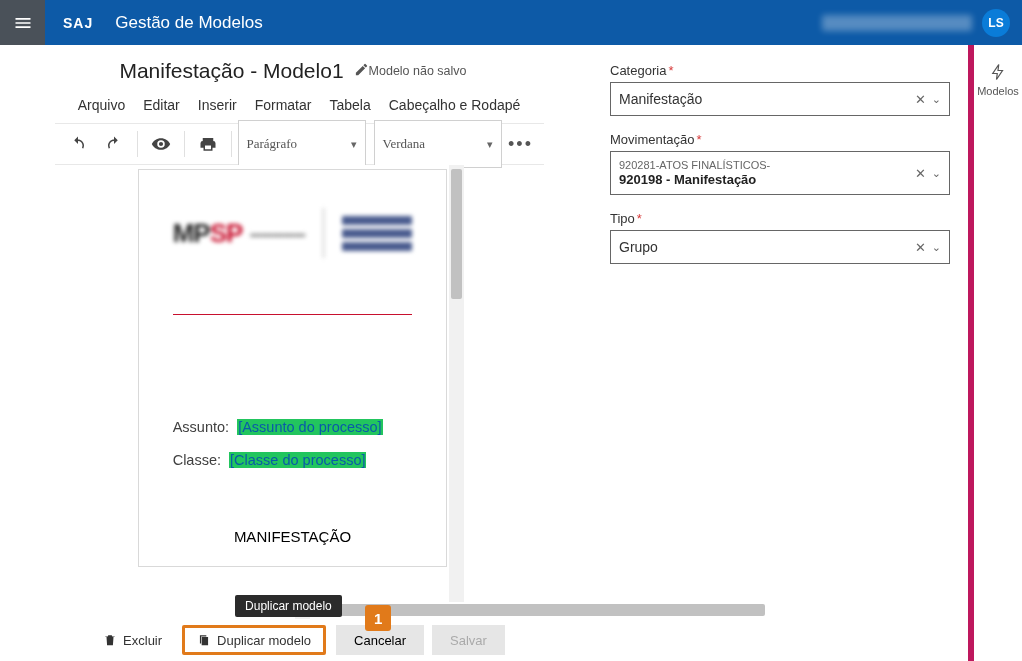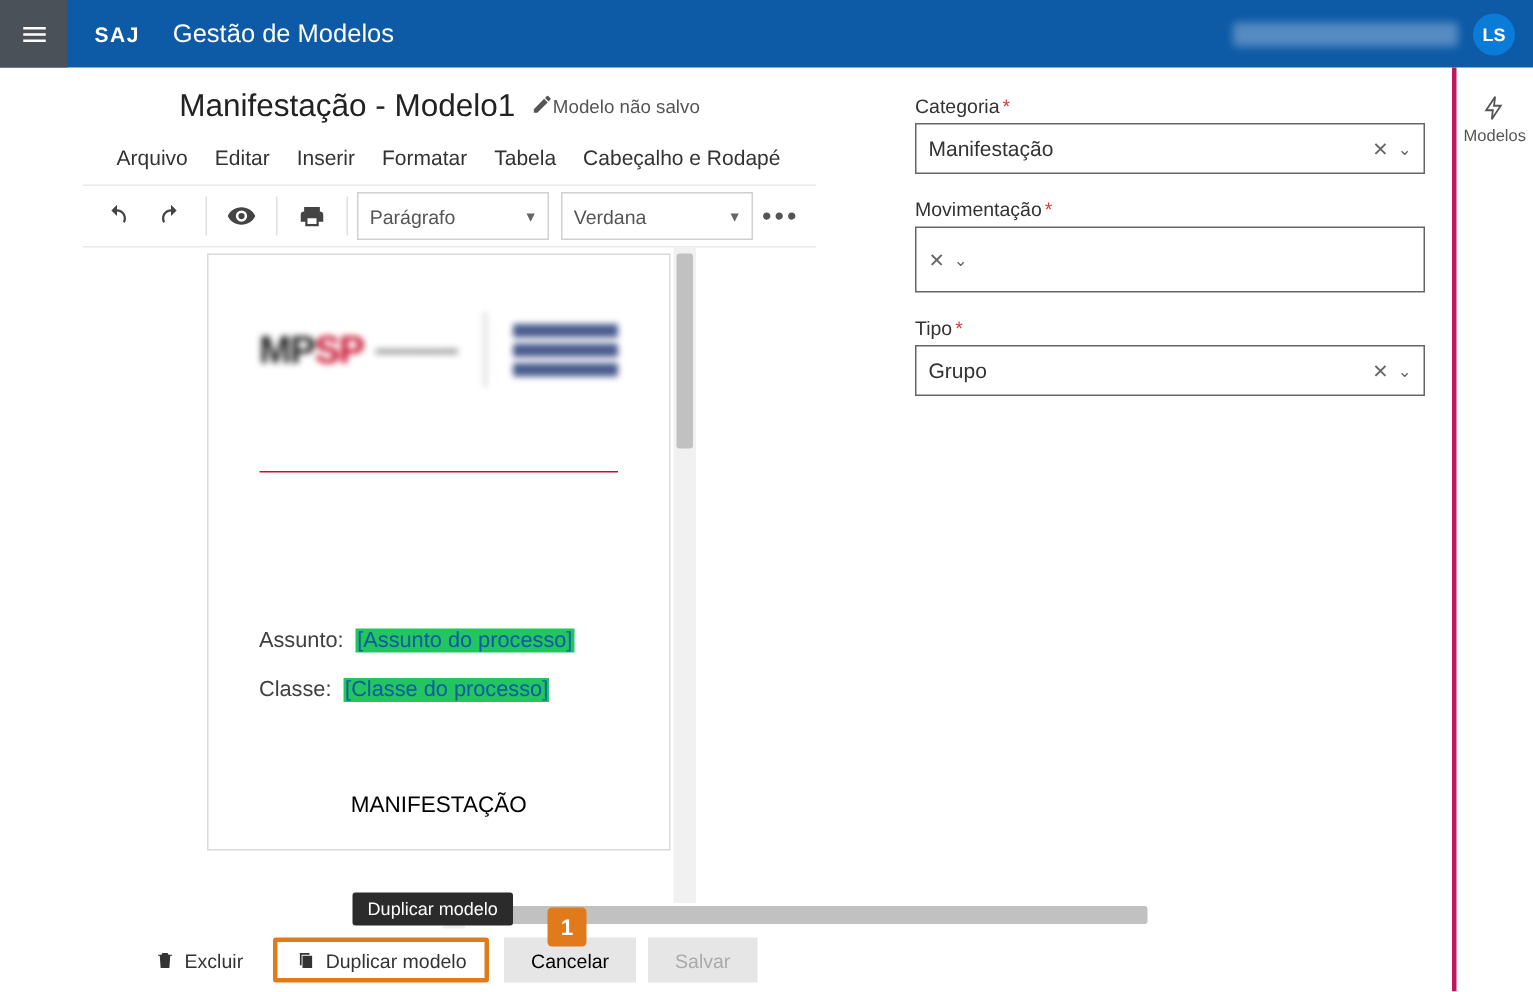--- a/index.html
+++ b/index.html
@@ -12,37 +12,37 @@
   .brand { font-weight: bold; font-size: 14px; letter-spacing: 1px; margin-left: 18px; }
   .app-title { font-size: 17px; margin-left: 22px; font-weight: 400; }
   .topbar-right { position: absolute; right: 12px; display: flex; align-items: center; gap: 10px; }
   .header-blur { width: 150px; height: 16px; background: rgba(255,255,255,0.3); filter: blur(3px); border-radius: 2px; }
   .avatar { width: 28px; height: 28px; border-radius: 50%; background: #0a7cd8; display: flex; align-items: center; justify-content: center; font-size: 12px; font-weight: 600; color: #fff; }
 
   
   .layout { display: flex; height: calc(661px - 45px); }
   .editor-pane { width: 598px; display: flex; flex-direction: column; border-right: none; align-items: center; }
   .props-pane { width: 370px; padding: 18px 18px 0 12px; }
-  .right-rail { flex: 1; border-left: 3px solid #be185d; display: flex; flex-direction: column; align-items: center; padding-top: 18px; }
+  .right-rail { flex: 1; border-left: 6px solid #be185d; display: flex; flex-direction: column; align-items: center; padding-top: 18px; }
 
   
   .title-row { display: flex; align-items: center; padding: 14px 10px 8px 10px; }
   .page-title { font-size: 21px; font-weight: 400; color: #222; }
   .edit-icon { margin-left: 10px; color: #555; cursor: pointer; }
   .title-status { margin-left: auto; font-size: 12.5px; color: #555; padding-right: 12px; }
 
   
   .menubar { display: flex; gap: 18px; padding: 6px 12px 10px 12px; font-size: 14px; color: #333; }
   .menubar span { cursor: pointer; }
 
   
   .toolbar { display: flex; align-items: center; height: 42px; border-top: 1px solid #e8e8e8; border-bottom: 1px solid #e8e8e8; padding: 0 6px; gap: 2px; }
   .toolbar-btn { width: 34px; height: 34px; display: flex; align-items: center; justify-content: center; cursor: pointer; color: #444; border-radius: 2px; }
   .toolbar-sep { width: 1px; height: 26px; background: #e0e0e0; margin: 0 4px; }
-  .toolbar-select { height: 32px; border: 1px solid #d0d0d0; display: flex; align-items: center; justify-content: space-between; padding: 0 8px; cursor: pointer; font-size: 13px; color: #555; background: #fff; }
+  .toolbar-select { height: 48px; border: 1px solid #d0d0d0; display: flex; align-items: center; justify-content: space-between; padding: 0 8px; cursor: pointer; font-size: 13px; color: #555; background: #fff; font-family: Liberation Serif, serif; }
   .toolbar-select.style-sel { width: 128px; }
   .toolbar-select.font-sel { width: 128px; margin-left: 6px; }
   .chev { color: #666; font-size: 11px; }
   .more-icon { font-size: 18px; letter-spacing: 2px; color: #555; }
 
   
   .canvas-wrap { position: relative; flex: 1; display: flex; overflow: hidden; }
   .canvas-scroll { flex: 1; overflow: hidden; background: #fff; padding: 4px 2px 0 4px; }
   .doc-page { background: #fff; border: 1px solid #d9d9d9; height: 398px; padding: 38px 34px 0 34px; position: relative; font-family: Verdana, sans-serif; }
   .doc-header-img { display: flex; align-items: center; gap: 18px; filter: blur(2px); }
@@ -236,20 +236,24 @@
         <span>Manifestação</span>
         <span class="combo-actions">
             <span class="x">✕</span>
             <span class="chev">⌄</span>
           </span>
       </div>
     </div>
     <div class="field">
       <div class="field-label"><span>Movimentação</span><span class="req">*</span></div>
       <div class="combo multi">
+        <div class="combo-text">
+          <span class="parent-txt">920281-ATOS FINALÍSTICOS-</span>
+          <span class="child-txt">920198 - Manifestação</span>
+        </div>
         <span class="combo-actions">
             <span class="x">✕</span>
             <span class="chev">⌄</span>
           </span>
       </div>
     </div>
     <div class="field">
       <div class="field-label"><span>Tipo</span><span class="req">*</span></div>
       <div class="combo">
         <span>Grupo</span>

